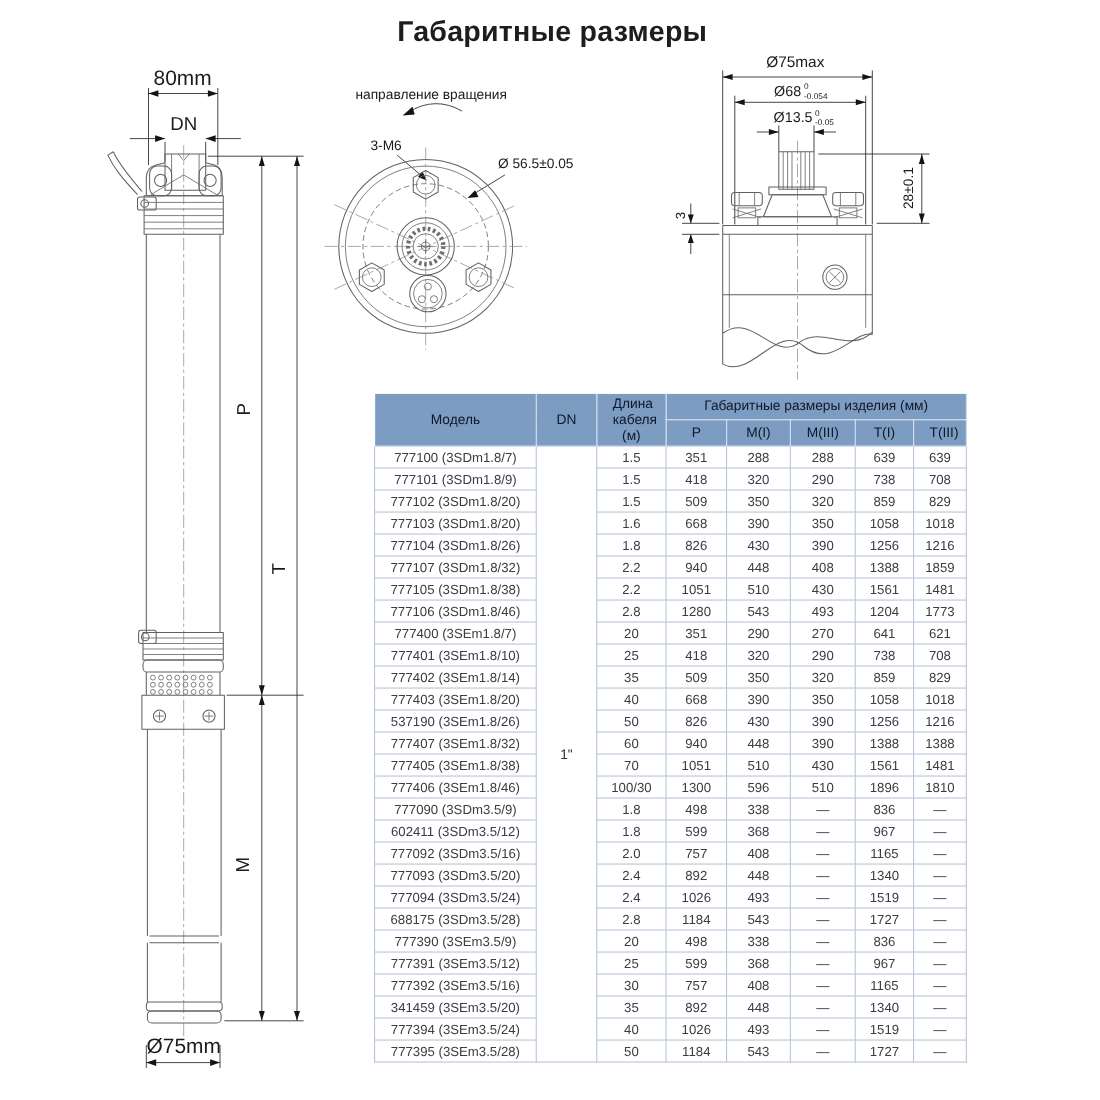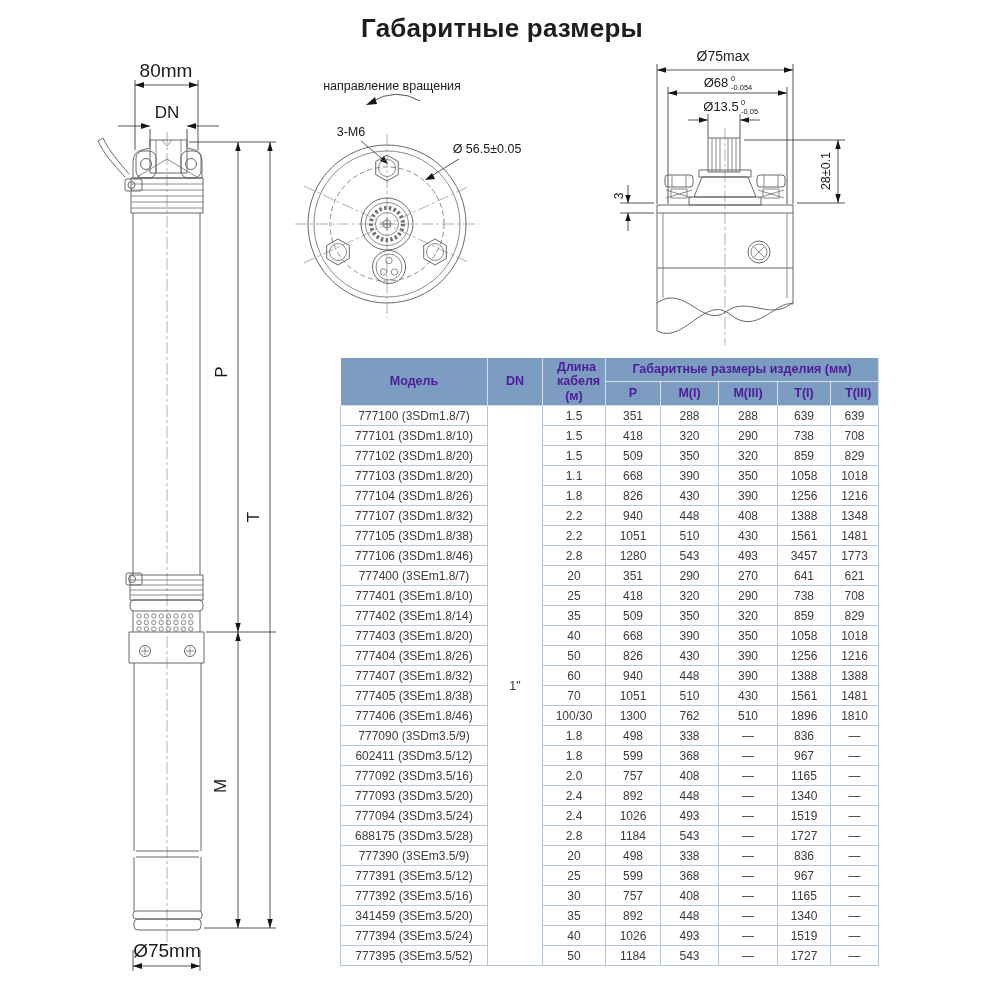--- a/index.html
+++ b/index.html
@@ -28,21 +28,21 @@
   .lbl-14{font-size:14px;}
   .lbl-12{font-size:12px;}
   .tol{font-size:7.5px;}
   
   .dim-table{
     position:absolute;left:340px;top:357px;width:538px;
     border-collapse:collapse;table-layout:fixed;
     font-size:12px;color:#3c3c3c;
   }
   .dim-table th{
-    background:#7d9cc2;color:#4c1d95;font-weight:700;font-size:12.5px;
+    background:#7d9cc2;color:#0f172a;font-weight:400;font-size:12.5px;
     border:1px solid rgba(255,255,255,0.65);height:23px;padding:0 14px;line-height:1.15;
   }
   .dim-table td{
     border:1px solid #b6c6da;text-align:center;height:19px;padding:0 2px;
     white-space:nowrap;overflow:hidden;
   }
   .dim-table td.dn{font-size:12.5px;color:#333;}
 </style>
 </head>
 <body>
@@ -398,40 +398,40 @@
         <td>777100 (3SDm1.8/7)</td>
         <td rowspan="28" class="dn">1"</td>
         <td>1.5</td>
         <td>351</td>
         <td>288</td>
         <td>288</td>
         <td>639</td>
         <td>639</td>
       </tr>
       <tr>
-        <td>777101 (3SDm1.8/10)</td>
+        <td>777101 (3SDm1.8/9)</td>
         <td>1.5</td>
         <td>418</td>
         <td>320</td>
         <td>290</td>
         <td>738</td>
         <td>708</td>
       </tr>
       <tr>
         <td>777102 (3SDm1.8/20)</td>
         <td>1.5</td>
         <td>509</td>
         <td>350</td>
         <td>320</td>
         <td>859</td>
         <td>829</td>
       </tr>
       <tr>
         <td>777103 (3SDm1.8/20)</td>
-        <td>1.1</td>
+        <td>1.6</td>
         <td>668</td>
         <td>390</td>
         <td>350</td>
         <td>1058</td>
         <td>1018</td>
       </tr>
       <tr>
         <td>777104 (3SDm1.8/26)</td>
         <td>1.8</td>
         <td>826</td>
@@ -440,38 +440,38 @@
         <td>1256</td>
         <td>1216</td>
       </tr>
       <tr>
         <td>777107 (3SDm1.8/32)</td>
         <td>2.2</td>
         <td>940</td>
         <td>448</td>
         <td>408</td>
         <td>1388</td>
-        <td>1348</td>
+        <td>1859</td>
       </tr>
       <tr>
         <td>777105 (3SDm1.8/38)</td>
         <td>2.2</td>
         <td>1051</td>
         <td>510</td>
         <td>430</td>
         <td>1561</td>
         <td>1481</td>
       </tr>
       <tr>
         <td>777106 (3SDm1.8/46)</td>
         <td>2.8</td>
         <td>1280</td>
         <td>543</td>
         <td>493</td>
-        <td>3457</td>
+        <td>1204</td>
         <td>1773</td>
       </tr>
       <tr>
         <td>777400 (3SEm1.8/7)</td>
         <td>20</td>
         <td>351</td>
         <td>290</td>
         <td>270</td>
         <td>641</td>
         <td>621</td>
@@ -497,21 +497,21 @@
       <tr>
         <td>777403 (3SEm1.8/20)</td>
         <td>40</td>
         <td>668</td>
         <td>390</td>
         <td>350</td>
         <td>1058</td>
         <td>1018</td>
       </tr>
       <tr>
-        <td>777404 (3SEm1.8/26)</td>
+        <td>537190 (3SEm1.8/26)</td>
         <td>50</td>
         <td>826</td>
         <td>430</td>
         <td>390</td>
         <td>1256</td>
         <td>1216</td>
       </tr>
       <tr>
         <td>777407 (3SEm1.8/32)</td>
         <td>60</td>
@@ -527,21 +527,21 @@
         <td>1051</td>
         <td>510</td>
         <td>430</td>
         <td>1561</td>
         <td>1481</td>
       </tr>
       <tr>
         <td>777406 (3SEm1.8/46)</td>
         <td>100/30</td>
         <td>1300</td>
-        <td>762</td>
+        <td>596</td>
         <td>510</td>
         <td>1896</td>
         <td>1810</td>
       </tr>
       <tr>
         <td>777090 (3SDm3.5/9)</td>
         <td>1.8</td>
         <td>498</td>
         <td>338</td>
         <td>—</td>
@@ -632,21 +632,21 @@
       <tr>
         <td>777394 (3SEm3.5/24)</td>
         <td>40</td>
         <td>1026</td>
         <td>493</td>
         <td>—</td>
         <td>1519</td>
         <td>—</td>
       </tr>
       <tr>
-        <td>777395 (3SEm3.5/52)</td>
+        <td>777395 (3SEm3.5/28)</td>
         <td>50</td>
         <td>1184</td>
         <td>543</td>
         <td>—</td>
         <td>1727</td>
         <td>—</td>
       </tr>
     </tbody>
 </table>
 

